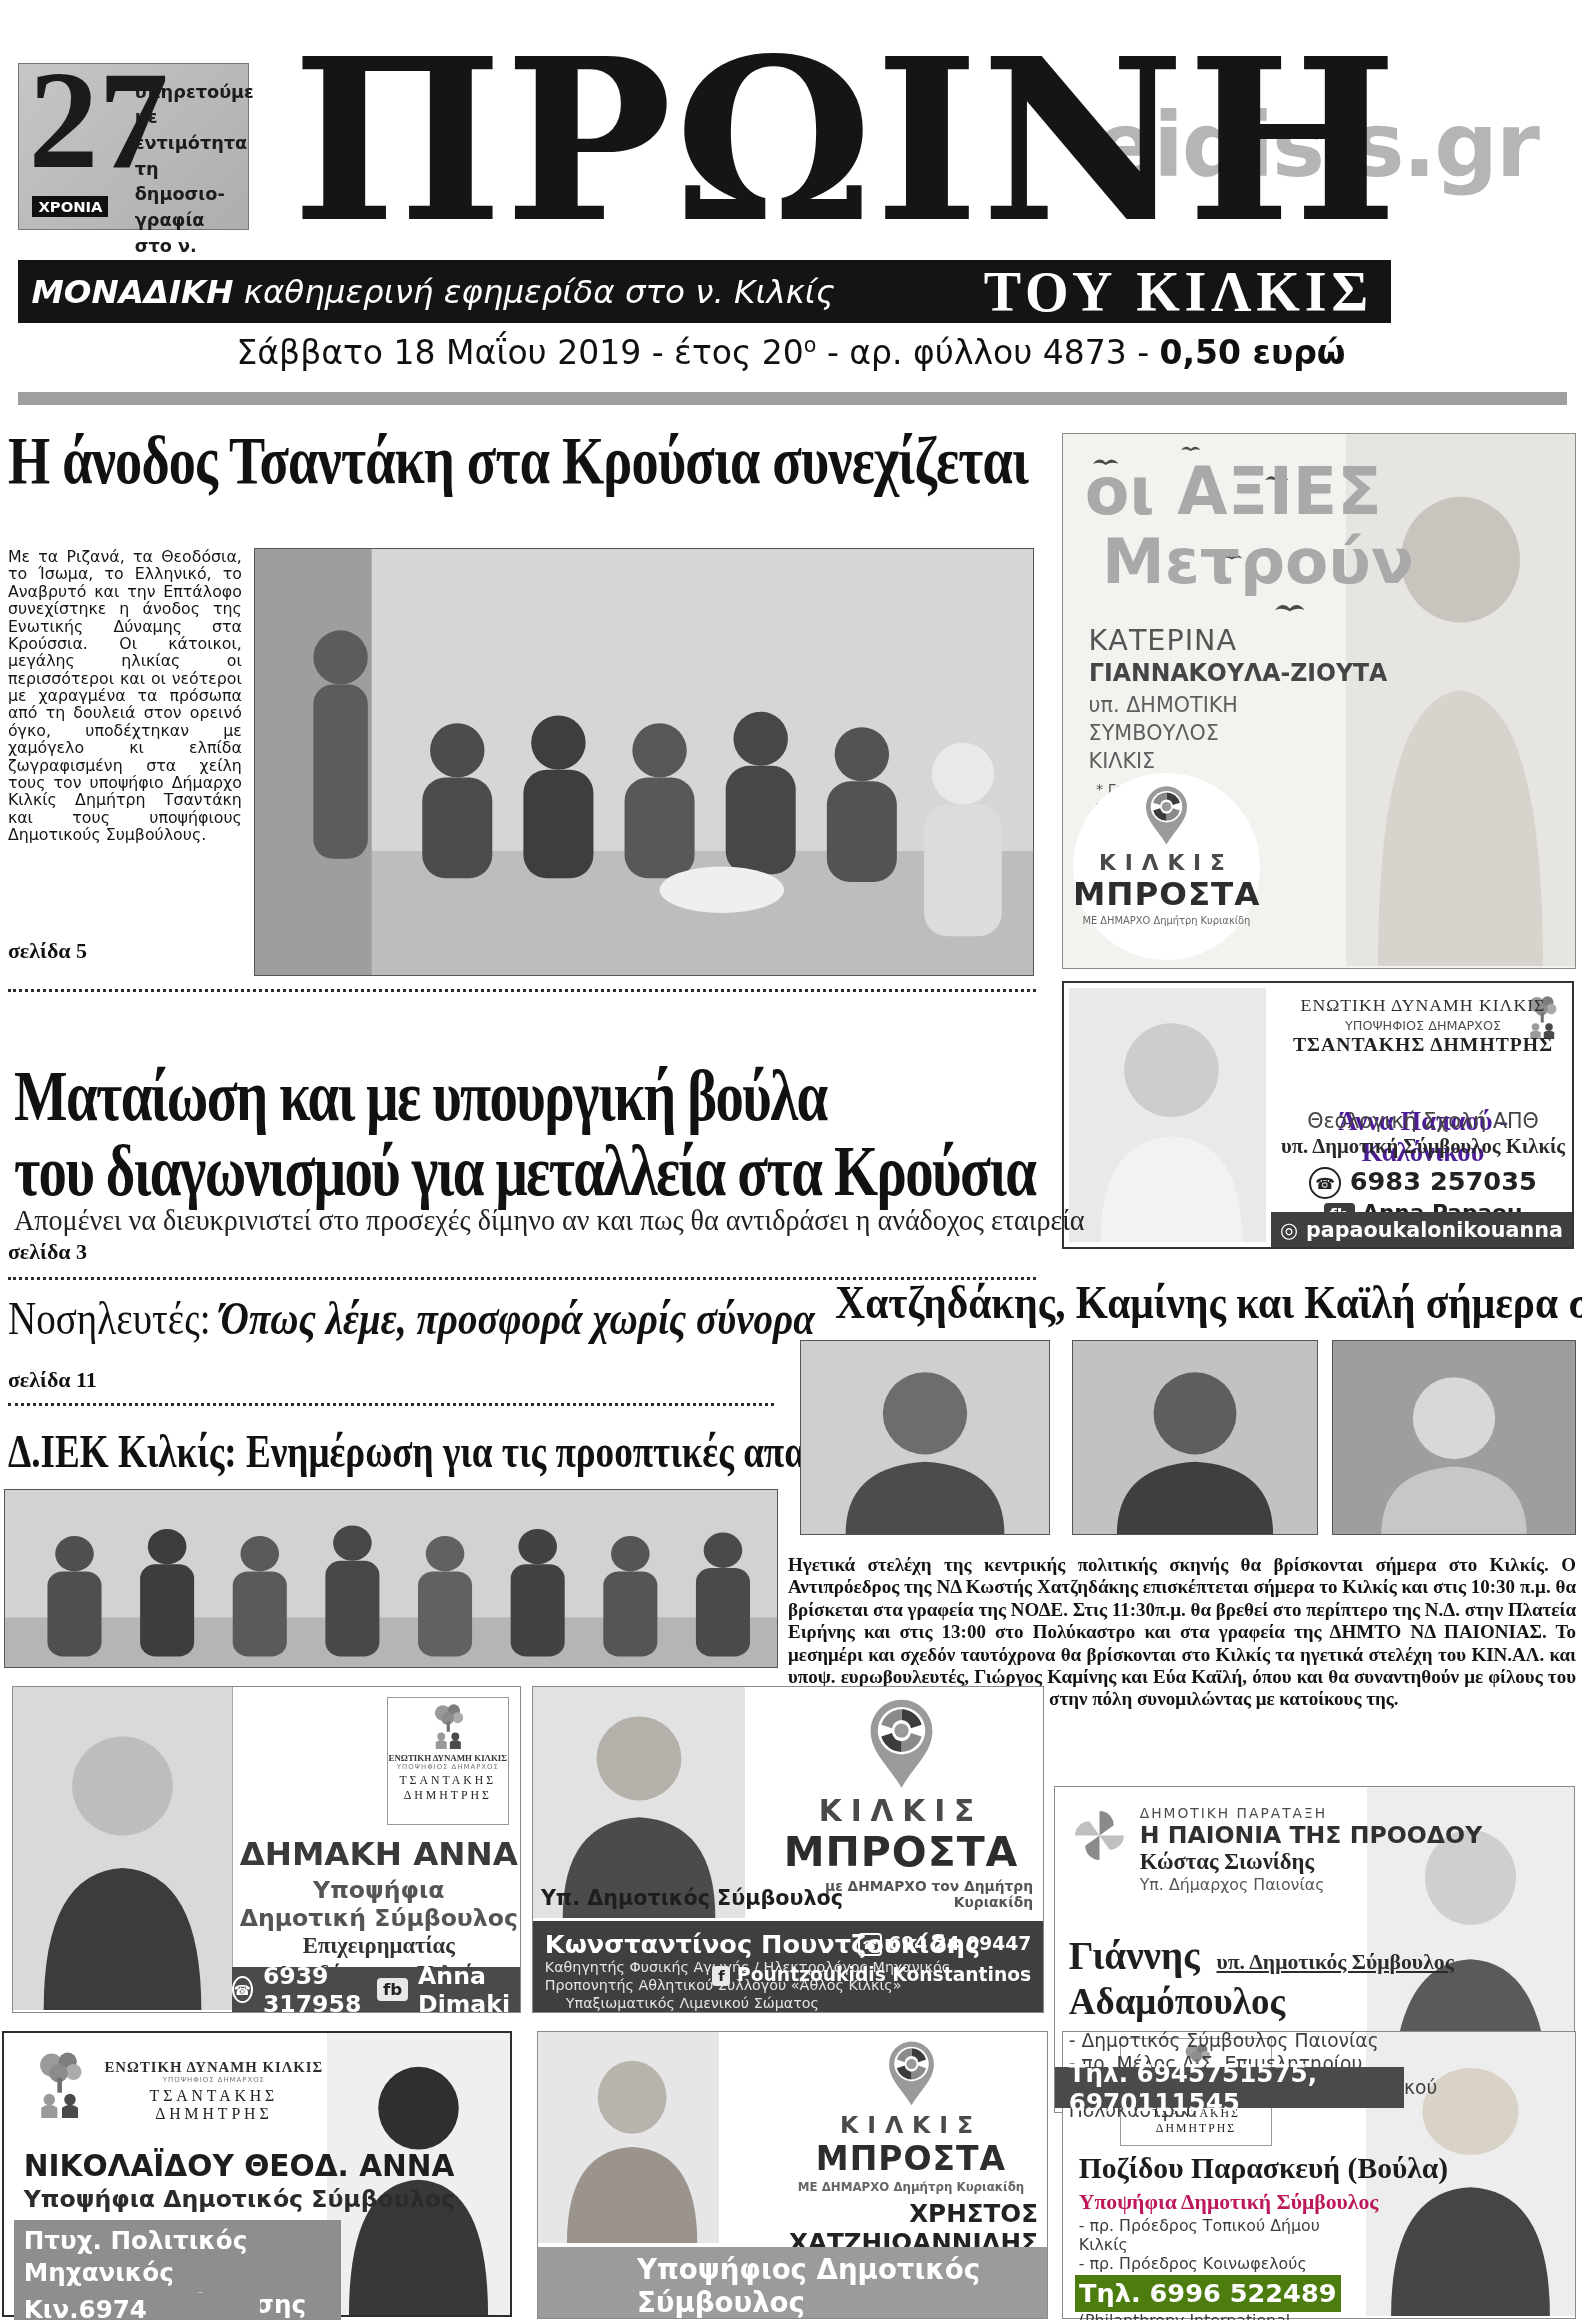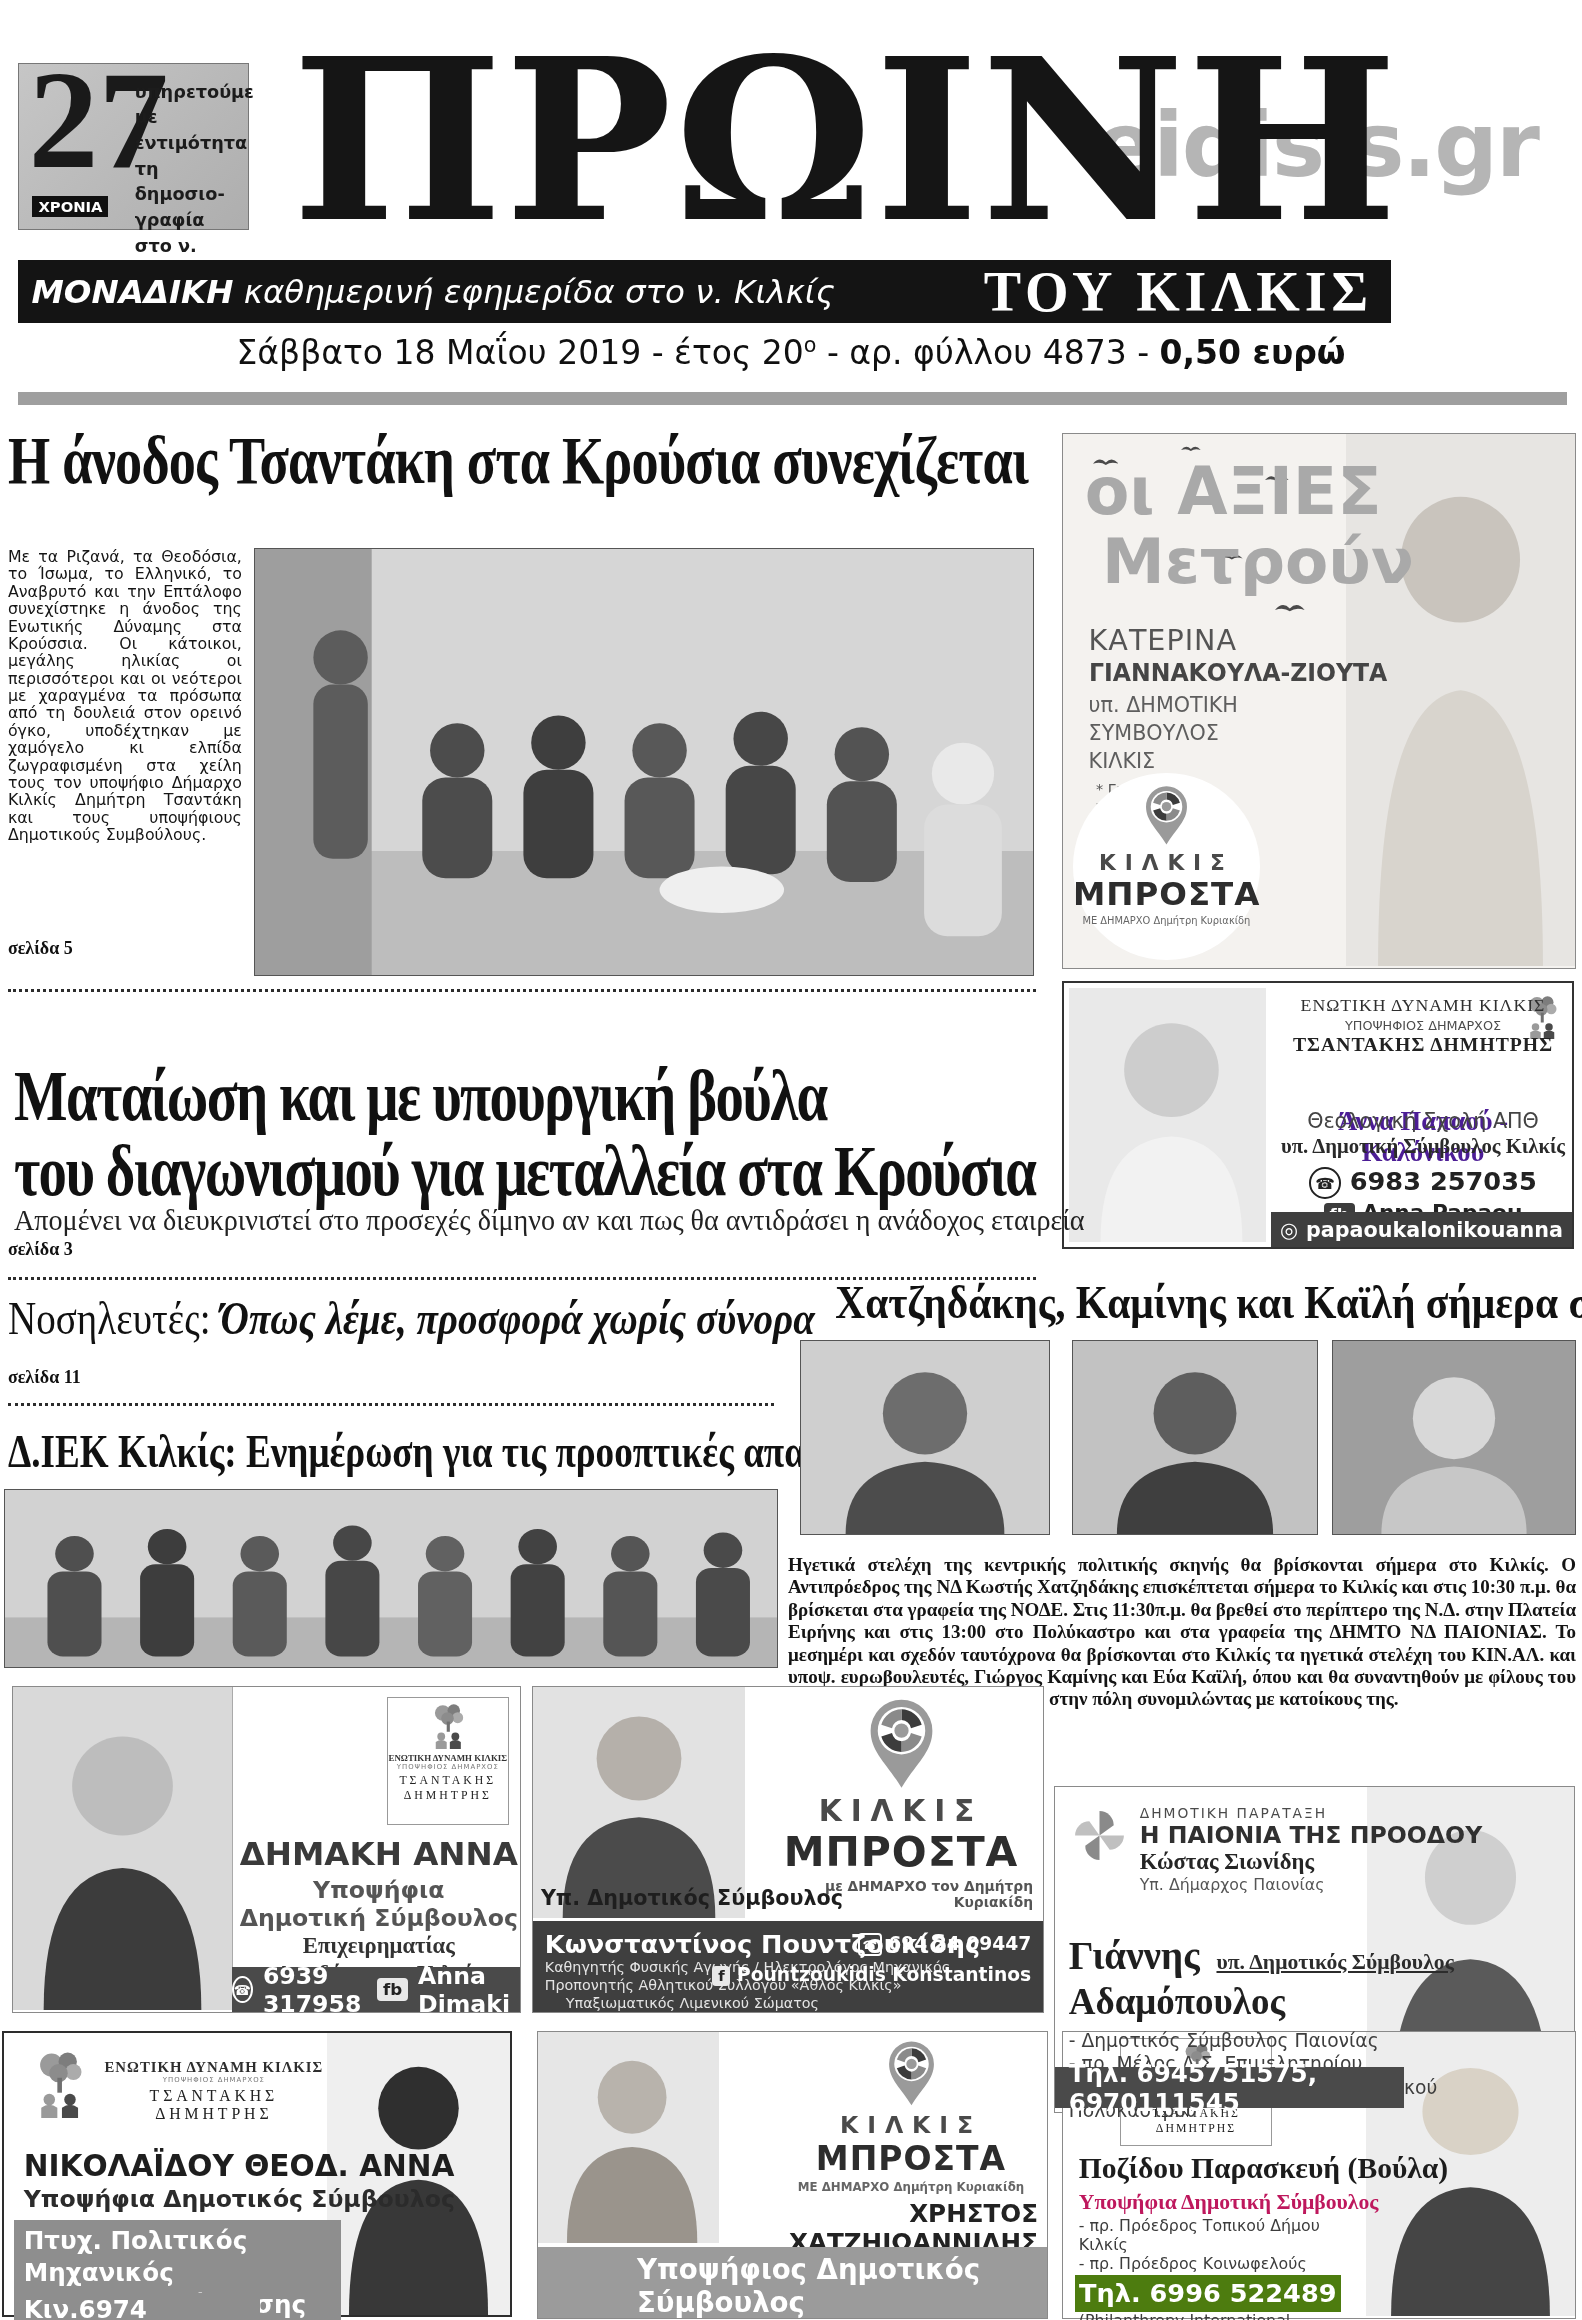--- a/index.html
+++ b/index.html
@@ -4,21 +4,21 @@
 <style>
   html,body{margin:0;padding:0;background:#888;}
   .page{position:relative;width:1582px;height:2321px;background:#fff;margin:0 auto;
         font-family:"DejaVu Sans",sans-serif;color:#111;overflow:hidden;}
   .abs{position:absolute;}
   .serif{font-family:"Liberation Serif",serif;}
   .cond{white-space:nowrap;transform-origin:0 50%;}
   .photo{background:linear-gradient(180deg,#e3e3e3 0%,#cfcfcf 45%,#a8a8a8 100%);border:1px solid #555;overflow:hidden;}
   .photo svg{display:block;width:100%;height:100%;}
   .dotted{border-top:3.9px dotted #2c2c2c;height:0;}
-  .pageref{font-family:"Liberation Serif",serif;font-weight:bold;font-size:18px;color:#111;}
+  .pageref{font-family:"Liberation Serif",serif;font-weight:bold;font-size:22px;color:#111;}
   .grayrule{background:#9f9f9f;}
   .banner{background:#141414;color:#fff;display:flex;align-items:center;justify-content:space-between;}
   .masthead-title{font-family:"DejaVu Serif",serif;font-weight:bold;color:#151515;line-height:.9;letter-spacing:2px;}
   .website{font-weight:bold;color:#b5b5b5;letter-spacing:-2px;}
   .badge{background:linear-gradient(135deg,#c6c6c6,#aeaeae);border:1px solid #777;}
   .darkbar{background:#3f3f3f;color:#fff;}
   .graybar{background:#8e8e8e;color:#fff;}
   .fb-chip{display:inline-block;background:#e8e8e8;color:#222;font-weight:bold;border-radius:3.9px;
            padding:1px 5.9px;font-size:16.7px;line-height:1.2;vertical-align:middle;}
   .fb-chip.dark{background:#3c3c3c;color:#fff;}

